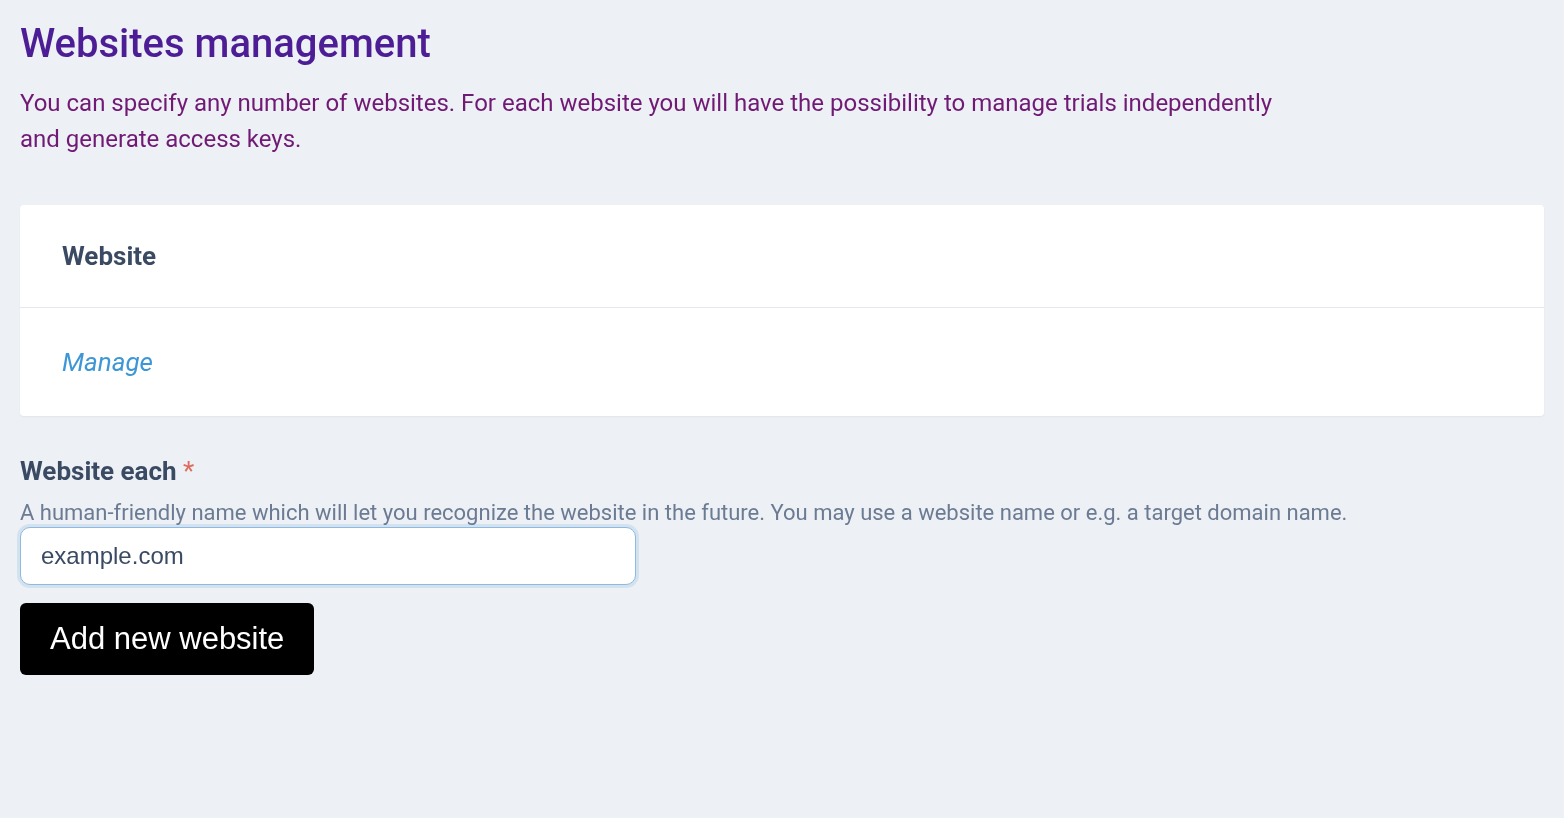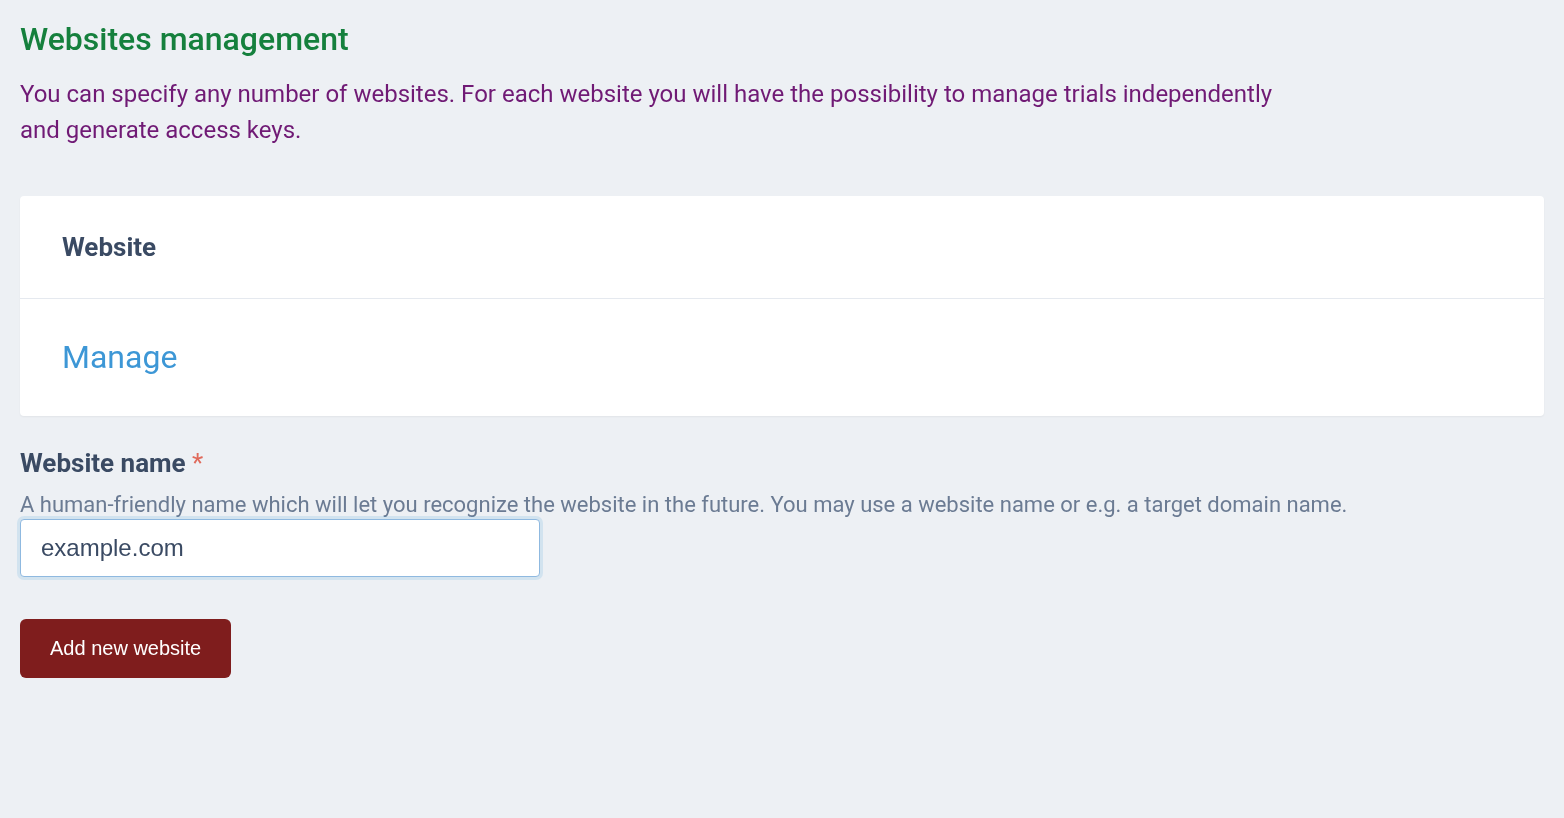--- a/index.html
+++ b/index.html
@@ -8,37 +8,37 @@
       box-sizing: border-box;
     }
     body {
       background-color: #edf0f4;
       font-family: -apple-system, BlinkMacSystemFont, "Segoe UI", Roboto, "Helvetica Neue", Arial, sans-serif;
       padding: 20px;
       color: #415069;
       width: 1564px;
     }
     .page-title {
-      font-size: 32px;
+      font-size: 40px;
       font-weight: 500;
-      color: #15803d;
+      color: #4c1d95;
       margin-bottom: 18px;
     }
     .page-description {
       font-size: 24px;
       color: #701a75;
       line-height: 1.5;
       margin-bottom: 48px;
       max-width: 1280px;
     }
     .table-container {
       background-color: #ffffff;
       border-radius: 4px;
       box-shadow: 0 1px 2px rgba(0,0,0,0.05);
-      margin-bottom: 32px;
+      margin-bottom: 40px;
     }
     .table-header {
       display: flex;
       padding: 36px 42px;
       border-bottom: 1px solid #e5e9ef;
     }
     .table-header-cell {
       font-size: 26px;
       font-weight: 700;
       color: #3a4a63;
@@ -57,24 +57,25 @@
     .table-cell {
       font-size: 26px;
       color: #5a6a82;
     }
     .actions-stack {
       display: flex;
       flex-direction: column;
       gap: 12px;
     }
     .action-link {
-      font-size: 32px;
+      font-size: 26px;
       text-decoration: none;
       cursor: pointer;
       line-height: 1.4;
+      font-style: italic;
     }
     .link-manage {
       color: #3d97d6;
     }
     .link-remove {
       color: #e06a5b;
     }
     .form-section {
       margin-top: 8px;
     }
@@ -88,37 +89,37 @@
       color: #e06a5b;
       font-weight: 400;
     }
     .form-help {
       font-size: 22px;
       color: #6b7b93;
       margin-top: 14px;
       margin-bottom: 2px;
     }
     .form-input {
-      width: 520px;
+      width: 616px;
       padding: 14px 20px;
       font-size: 24px;
       color: #3a4a63;
       background-color: #ffffff;
       border: 1px solid #8fb9e0;
-      border-radius: 4px;
+      border-radius: 10px;
       outline: none;
       box-shadow: 0 0 0 3px rgba(61,151,214,0.15);
-      margin-bottom: 42px;
+      margin-bottom: 18px;
     }
     .btn-primary {
-      background-color: #7f1d1d;
+      background-color: #000000;
       color: #ffffff;
       border: none;
       padding: 18px 30px;
-      font-size: 20px;
+      font-size: 31px;
       border-radius: 6px;
       cursor: pointer;
       font-weight: 400;
     }
   </style>
 </head>
 <body>
 
 <h1 class="page-title">Websites management</h1>
 <p class="page-description">You can specify any number of websites. For each website you will have the possibility to manage trials independently and generate access keys.</p>
@@ -129,20 +130,20 @@
   </div>
   <div class="table-row">
     <div class="table-cell col-actions actions-stack">
       <a class="action-link link-manage">Manage</a>
     </div>
   </div>
 </div>
 
 <div class="form-section">
   <div class="form-label">
-    <span>Website name</span>
+    <span>Website each</span>
     <span class="required-asterisk">*</span>
   </div>
   <p class="form-help">A human-friendly name which will let you recognize the website in the future. You may use a website name or e.g. a target domain name.</p>
   <input type="text" class="form-input" value="example.com" style="">
   <br>
   <button class="btn-primary">Add new website</button>
 </div>
 
 </body></html>

